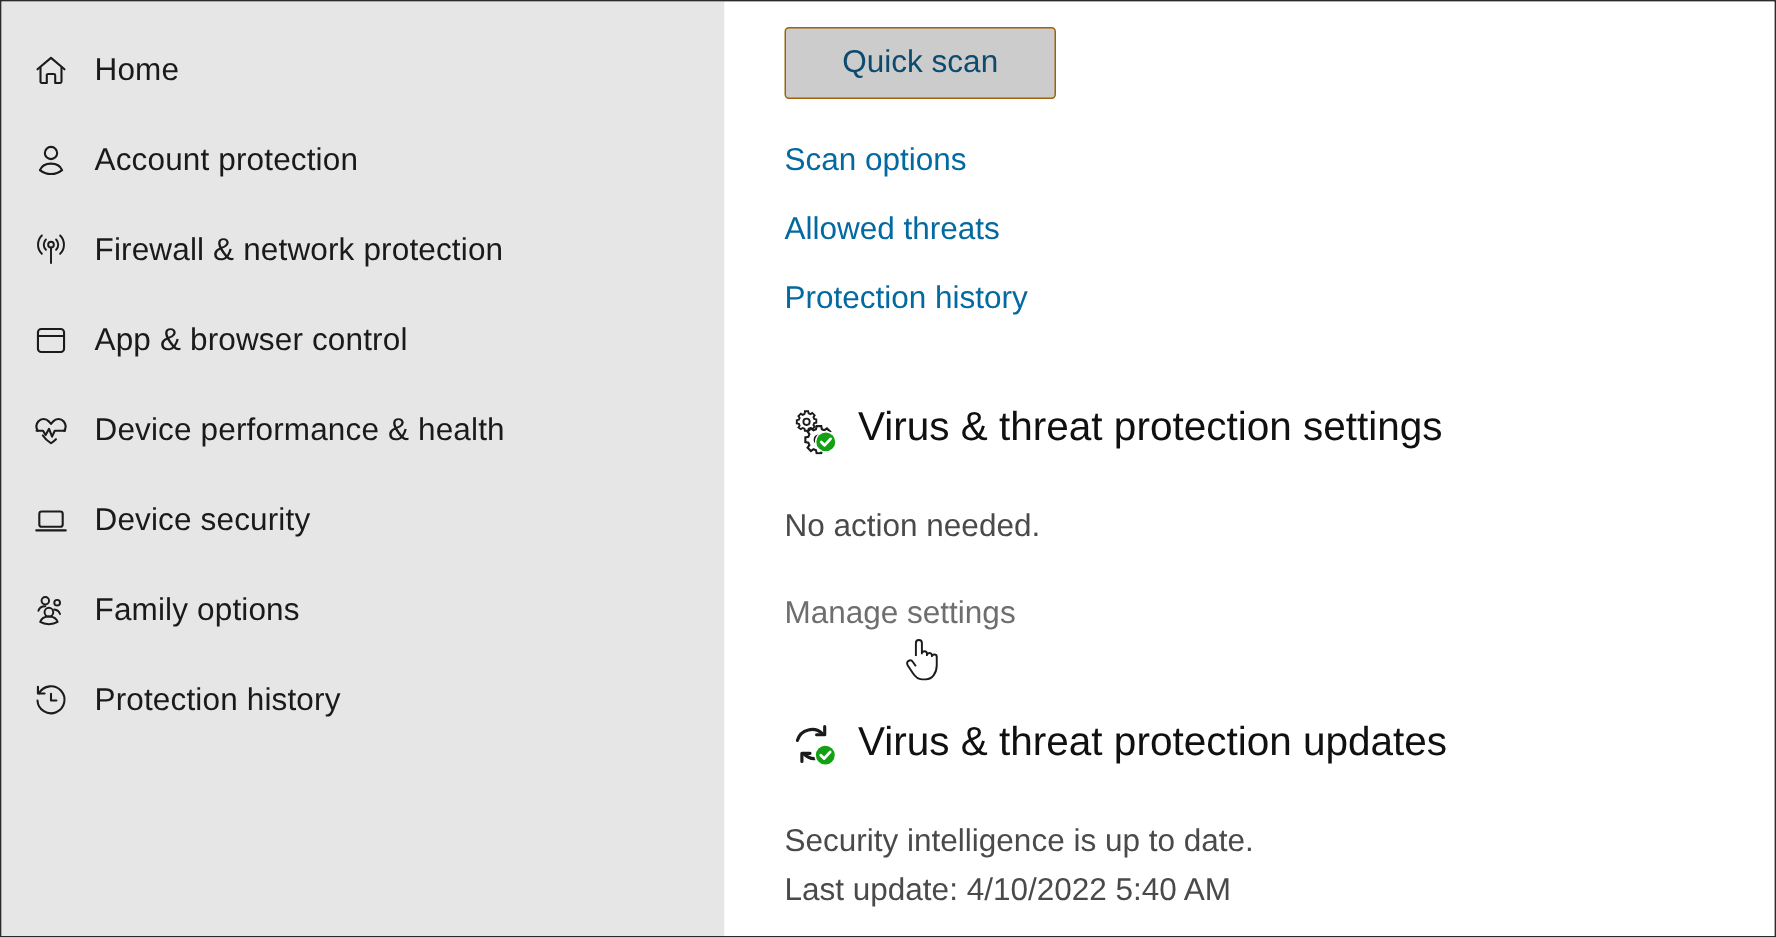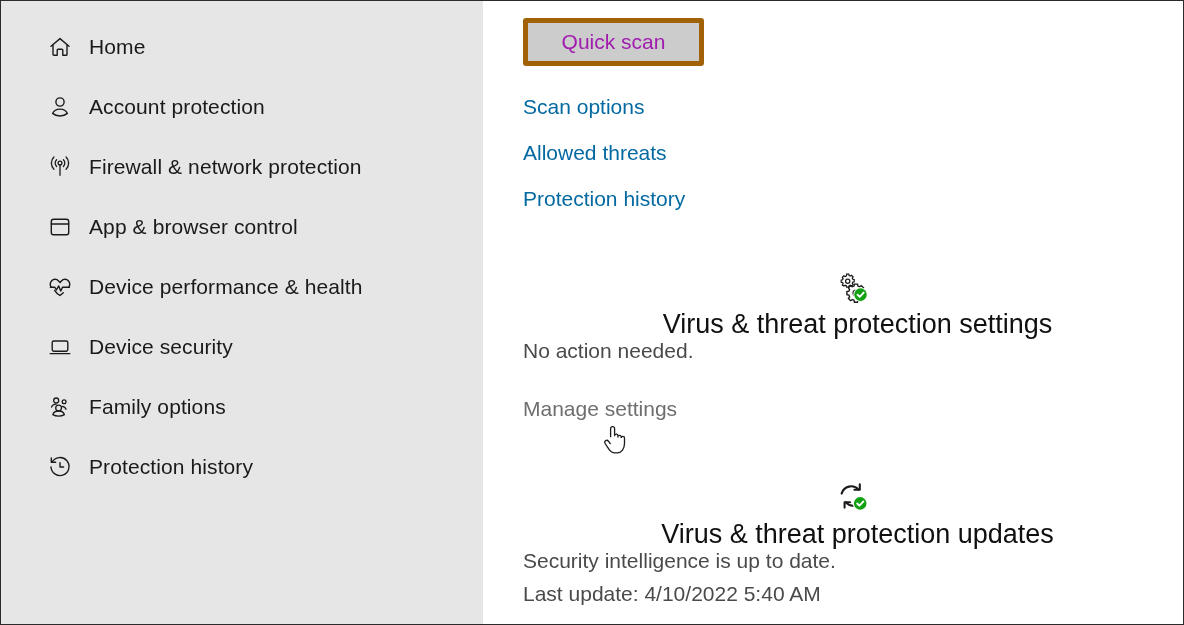--- a/index.html
+++ b/index.html
@@ -25,21 +25,20 @@
   }
 
   
   .sidebar {
     position: relative;
     width: 482px;
     height: 100%;
     background: #e6e6e6;
     flex: 0 0 482px;
     padding-top: 24px;
-    padding-left: 26px;
   }
 
   .nav-item {
     position: relative;
     display: flex;
     align-items: center;
     height: 44px;
     margin-bottom: 16px;
     padding-left: 16px;
     cursor: default;
@@ -85,25 +84,25 @@
     height: 100%;
     background: #ffffff;
     padding: 17px 0 0 40px;
   }
 
   .quick-scan-btn {
     display: block;
     width: 181px;
     height: 48px;
     background: #cccccc;
-    border: 5px solid #a16207;
+    border: 1px solid #a16207;
     border-radius: 3px;
     font-family: "Liberation Sans", "DejaVu Sans", sans-serif;
     font-size: 21px;
-    color: #a21caf;
+    color: #0c4a6e;
     cursor: default;
     padding: 0;
   }
 
   .links { margin-top: 28px; }
 
   .link {
     display: block;
     font-size: 21px;
     line-height: 26px;
@@ -115,23 +114,22 @@
     width: max-content;
   }
 
   
   .section { position: relative; }
   .section.settings { margin-top: 55px; }
   .section.updates  { margin-top: 55px; }
 
   .section-head {
     display: flex;
-    align-items: center;
+    align-items: flex-start;
     height: 40px;
-    flex-direction: column;
   }
 
   .section-icon {
     width: 40px;
     height: 40px;
     flex: 0 0 40px;
     position: relative;
     display: flex;
     align-items: center;
     justify-content: center;

